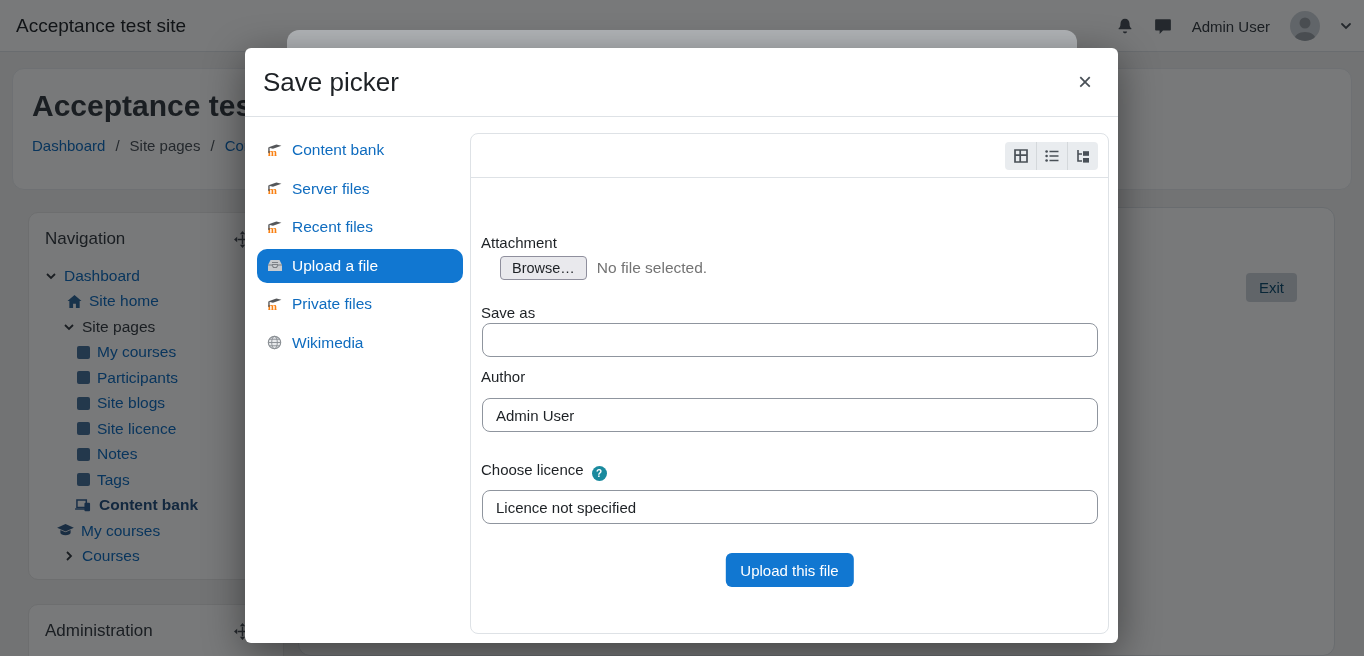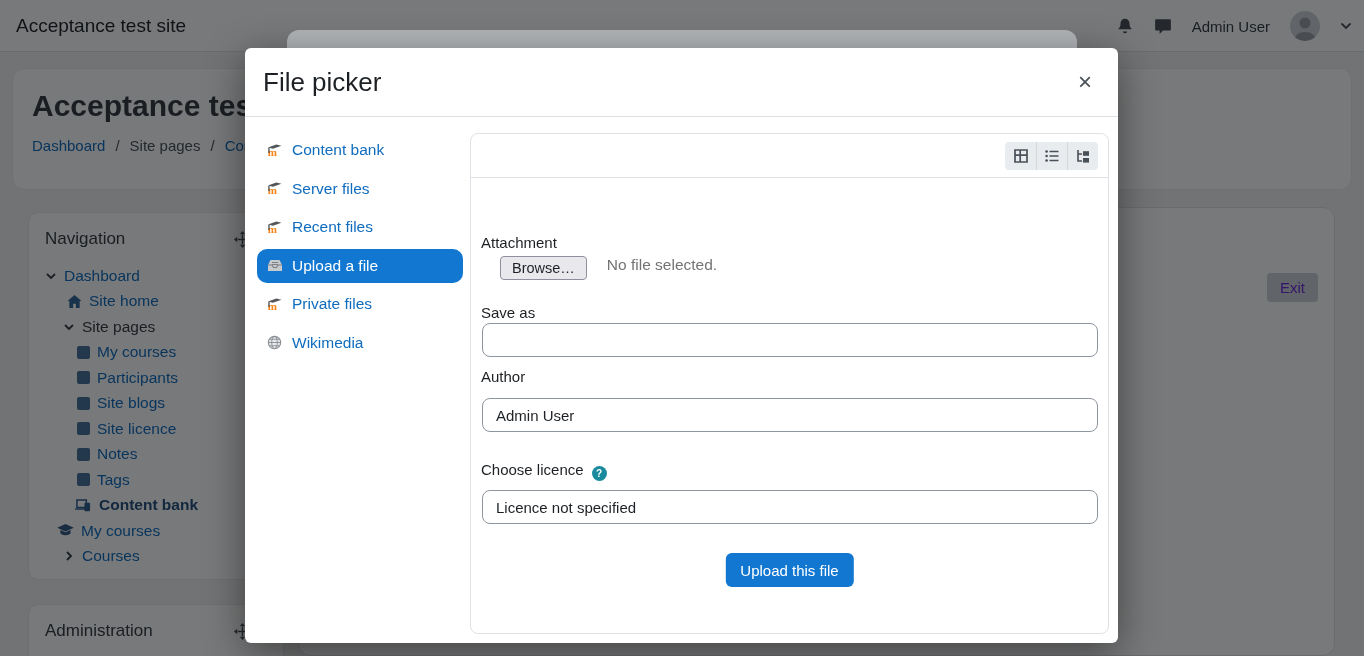--- a/index.html
+++ b/index.html
@@ -34,21 +34,21 @@
   .tree { list-style:none; margin-top:14px; font-size:15.5px; }
   .tree li { height:25.5px; display:flex; align-items:center; gap:7px; }
   .tree a { color:#0f6cbf; text-decoration:none; }
   .tree .plain { color:#343a40; }
   .tree .current { color:#24507e; font-weight:bold; }
   .ticon { flex:0 0 auto; display:inline-flex; }
   .sq { width:13px; height:13px; background:#46719c; border-radius:2px; }
 
   .main-card { position:absolute; left:298px; top:207px; width:1037px; height:449px; background:#fff;
                border:1px solid #dee2e6; border-radius:12px; }
-  .exit-btn { position:absolute; top:65px; right:16px; background:#ced4da; color:#6d28d9; border:none;
+  .exit-btn { position:absolute; top:65px; right:37px; background:#ced4da; color:#0c4a6e; border:none;
               border-radius:4px; font-size:15px; padding:6px 13px; font-family:inherit; }
 
   
   .overlay { position:absolute; inset:0; background:rgba(5,8,10,0.54); z-index:5; }
   .behind-dialog { position:absolute; left:287px; top:30px; width:790px; height:26px; background:#b1b4b7;
                    border-radius:12px 12px 0 0; z-index:6; }
 
   
   .modal { position:absolute; left:245px; top:48px; width:873px; height:595px; background:#fff; z-index:10;
            border-radius:6px; box-shadow:0 10px 40px rgba(0,0,0,0.45); }
@@ -68,21 +68,21 @@
   .file-pane { position:absolute; left:225px; top:16px; width:639px; height:501px;
                border:1px solid #dee2e6; border-radius:8px; background:#fff; }
   .pane-toolbar { height:44px; border-bottom:1px solid #dee2e6; position:relative; }
   .view-group { position:absolute; right:10px; top:8px; height:28px; display:flex; background:#e9ecef; border-radius:4px; overflow:hidden; }
   .view-btn { width:31px; height:28px; border:none; background:transparent; display:flex; align-items:center; justify-content:center; color:#495057; }
   .view-btn + .view-btn { border-left:1px solid #d4d8db; }
 
   .fp-label { position:absolute; font-size:15px; color:#1d2125; }
   .fp-input { position:absolute; left:11px; width:616px; height:34px; border:1px solid #8f959e; border-radius:8px;
               font-size:15px; color:#1d2125; padding:0 13px; font-family:inherit; background:#fff; }
-  .browse-row { position:absolute; left:29px; top:122px; display:flex; align-items:flex-start; gap:20px; }
+  .browse-row { position:absolute; left:29px; top:122px; display:flex; align-items:center; gap:10px; }
   .browse-btn { background:#e9e9ed; border:1px solid #8f8f9d; border-radius:4px; font-size:14.5px; color:#1d2125;
                 padding:3px 11px; font-family:inherit; }
   .no-file { font-size:15.5px; color:#737373; }
   .help-badge { display:inline-flex; width:15px; height:15px; border-radius:50%; background:#1a8a9e; color:#fff;
                 font-size:10px; font-weight:bold; align-items:center; justify-content:center; margin-left:8px; vertical-align:-2px; }
   .select-box { display:flex; align-items:center; }
   .upload-btn { position:absolute; left:50%; transform:translateX(-50%); top:419px; height:34px; padding:0 15px;
                 background:#1177d1; color:#fff; border:none; border-radius:6px; font-size:15px; font-family:inherit; }
   svg { display:block; }
 </style>
@@ -252,21 +252,21 @@
   </div>
 
 </div>
 
 <div class="overlay"></div>
 
 <div class="behind-dialog"></div>
 
 <div class="modal">
   <div class="modal-header">
-    <span class="modal-title">File picker</span>
+    <span class="modal-title">Save picker</span>
     <button class="modal-close">×</button>
   </div>
   <div class="modal-body">
 
     <div class="repo-nav">
       <div class="repo-item">
         <span class="repo-icon">
             <svg viewBox="0 0 20 16" width="17" height="15">
               <path d="M1 4.5L11 1l6 1.5-10 3.5z" fill="#55575a"></path>
               <text x="1" y="15" font-size="13" font-weight="bold" fill="#f98012" font-family="Liberation Serif, serif">m</text>

